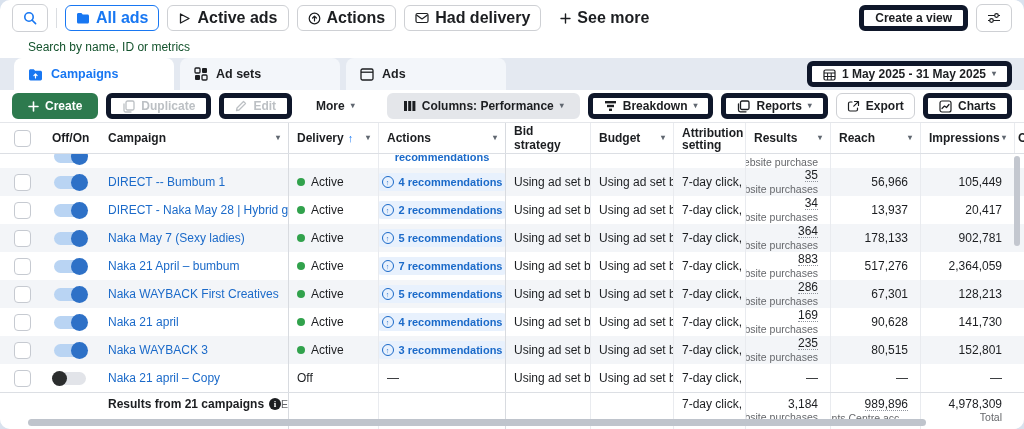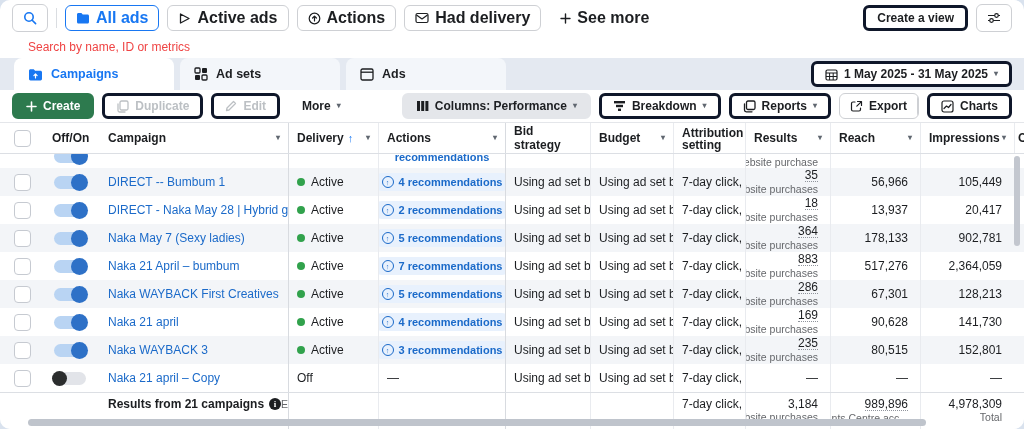--- a/index.html
+++ b/index.html
@@ -6,29 +6,29 @@
   .app{position:relative;width:1024px;height:429px;background:#e7ecf3;border-radius:10px;overflow:hidden;}
 
   
   .toolbar{height:36px;background:#fff;display:flex;align-items:center;padding:0 12px;gap:8px;box-sizing:border-box;}
   .iconbtn{height:26px;min-width:34px;display:flex;align-items:center;justify-content:center;border:1px solid #ced0d4;border-radius:6px;background:#fff;cursor:pointer;}
   .vdiv{width:1px;height:20px;background:#dadde1;}
   .pill{height:26px;display:flex;align-items:center;gap:6px;padding:0 10px;border:1px solid #ced0d4;border-radius:6px;background:#fff;font-size:16px;font-weight:bold;color:#1c1e21;box-sizing:border-box;white-space:nowrap;}
   .pill.active{border-color:#1877f2;color:#1877f2;}
   .pill.ghost{border-color:transparent;}
   .spacer{flex:1;}
-  .btn{height:26px;display:flex;align-items:center;gap:6px;padding:0 11px;border:3px solid #0f172a;border-radius:6px;background:#fff;font-size:12px;font-weight:bold;color:#1c1e21;box-sizing:border-box;white-space:nowrap;cursor:pointer;}
+  .btn{height:26px;display:flex;align-items:center;gap:6px;padding:0 11px;border:5px solid #0f172a;border-radius:6px;background:#fff;font-size:12px;font-weight:bold;color:#1c1e21;box-sizing:border-box;white-space:nowrap;cursor:pointer;}
   .btn.green{background:#2d7a4e;border-color:#2d7a4e;color:#fff;}
   .btn.disabled{color:#bcc0c4;}
   .btn.gray{background:#e4e6ea;border-color:#e4e6ea;}
   .btn.ghost{border-color:transparent;}
   .caret{font-size:8px;color:#606770;line-height:1;}
 
   
-  .searchrow{height:22px;background:#fff;display:flex;align-items:center;padding:0 28px;font-size:12px;color:#ef4444;}
+  .searchrow{height:22px;background:#fff;display:flex;align-items:center;padding:0 28px;font-size:12px;color:#14532d;}
 
   
   .tabsrow{height:32px;background:#e4e9f1;display:flex;align-items:stretch;padding:0 0 0 14px;position:relative;}
   .tab{display:flex;align-items:center;gap:8px;width:160px;padding:0 14px;margin-right:6px;border-radius:8px 8px 0 0;font-size:12.5px;font-weight:bold;color:#1c1e21;background:#f3f6fa;box-sizing:border-box;cursor:pointer;}
   .tab.active{background:#fff;color:#1877f2;}
   .datebtn{position:absolute;right:12px;top:3px;}
 
   
   .actionsrow{height:32px;background:#fff;display:flex;align-items:center;padding:0 12px;gap:8px;box-sizing:border-box;}
   .seg{display:flex;align-items:stretch;border:1px solid #ced0d4;border-radius:6px;overflow:hidden;height:26px;box-sizing:border-box;}
@@ -411,21 +411,21 @@
         <div class="cell bordL" style="justify-content: center;">
           <span class="recpill">
             <span class="circarrow">↑</span>
             <span>2 recommendations</span>
           </span>
         </div>
         <div class="cell bordL2">Using ad set bid...</div>
         <div class="cell bordL">Using ad set bu...</div>
         <div class="cell bordL">7-day click, 1-...</div>
         <div class="cell bordL twoline num">
-          <span class="metric">18</span>
+          <span class="metric">34</span>
           <span class="sub">Website purchases</span>
         </div>
         <div class="cell bordL num">13,937</div>
         <div class="cell bordL num">20,417</div>
         <div class="cell"></div>
       </div>
       <div class="grid row striped">
         <div class="cell cc">
           <span class="checkbox"></span>
         </div>

